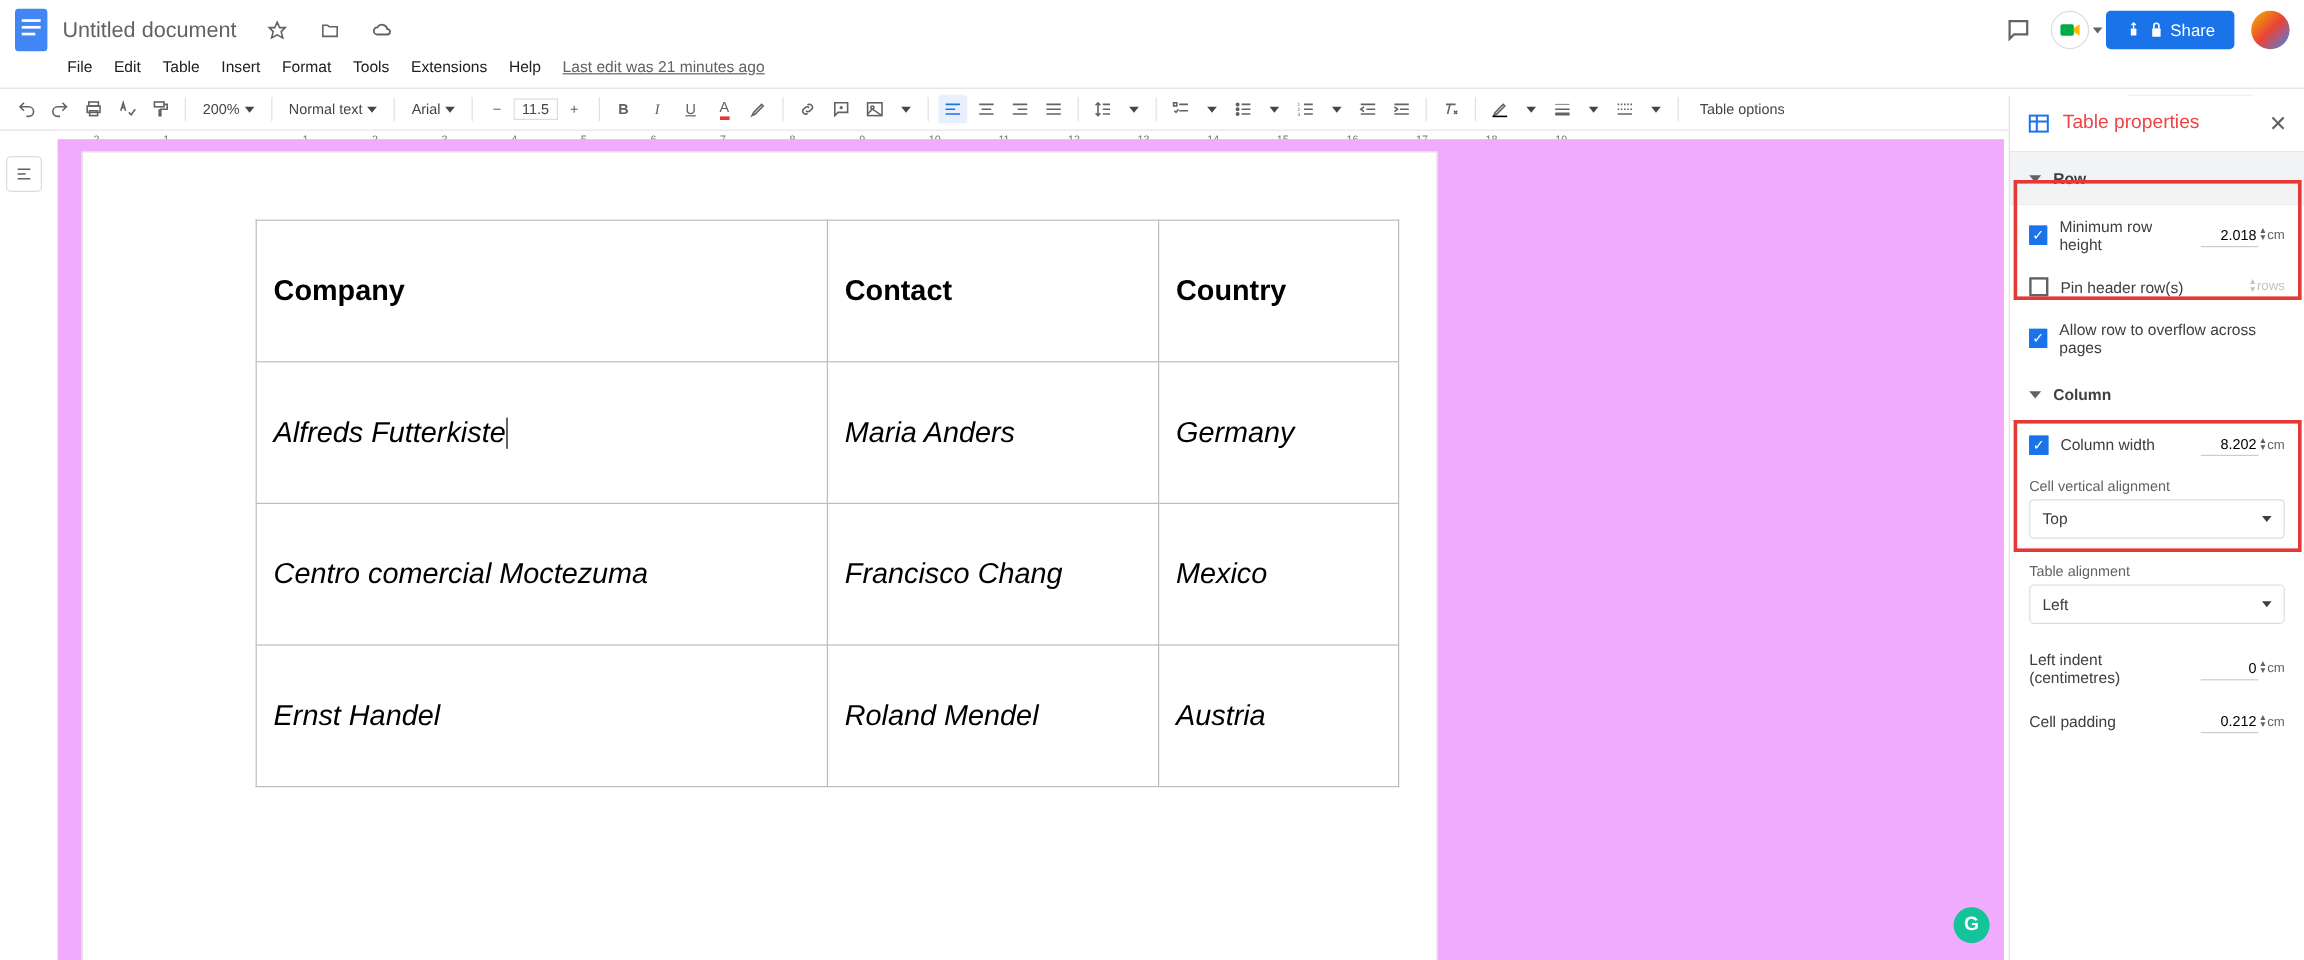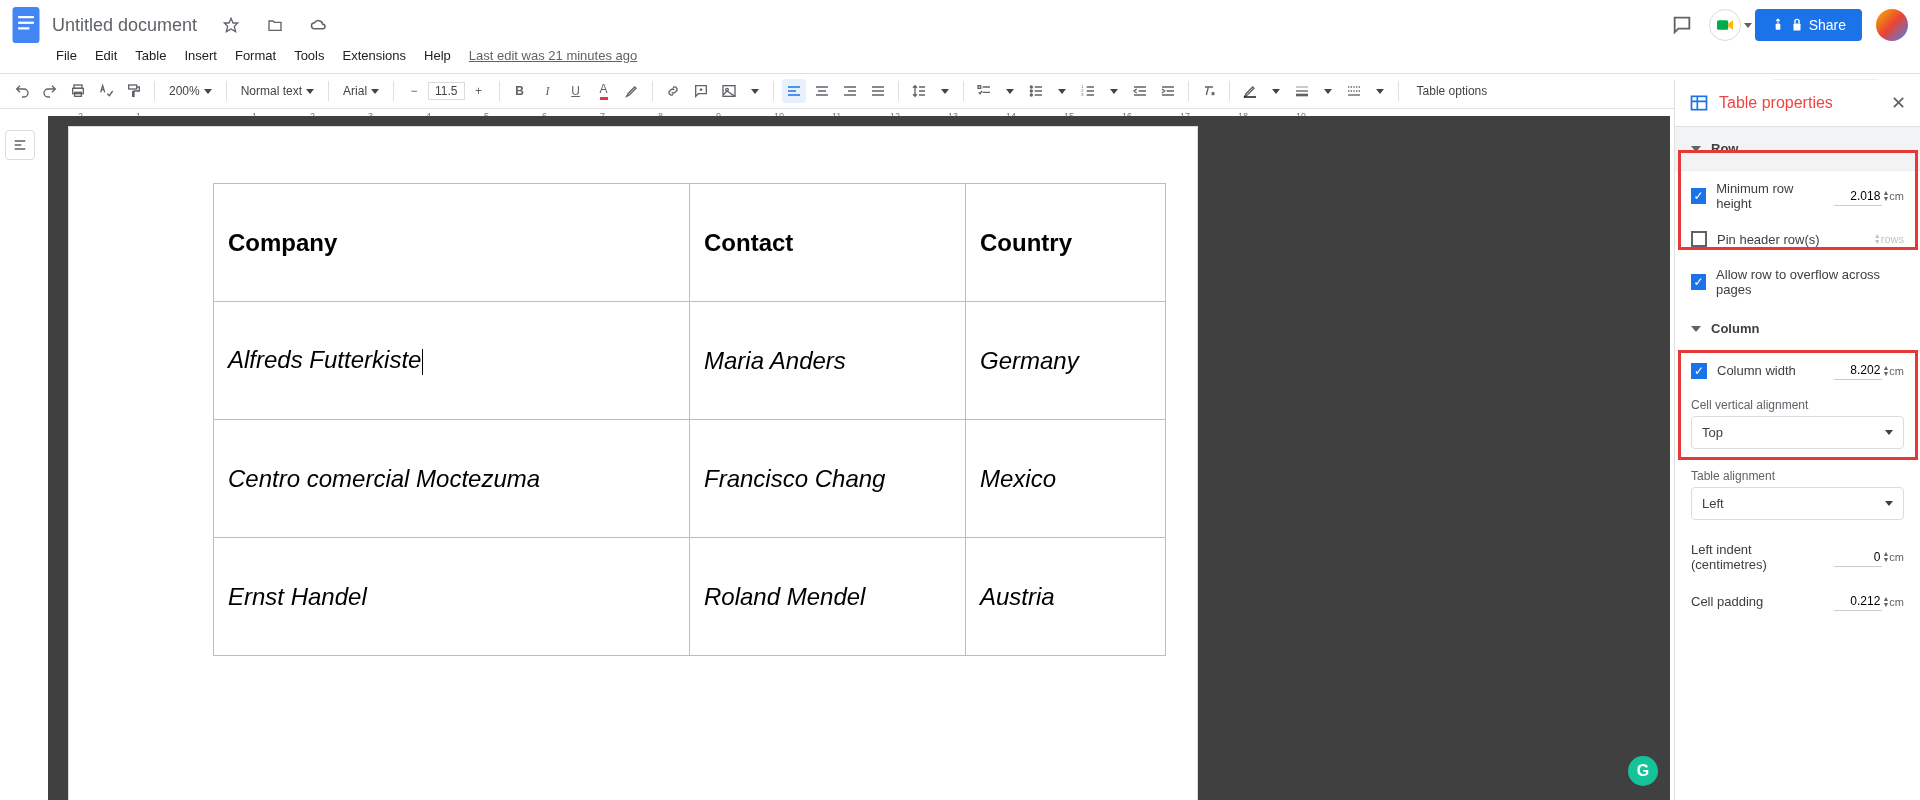--- a/index.html
+++ b/index.html
@@ -38,21 +38,21 @@
 
 .ruler { height: 16px; background: #fff; position: relative; margin-left: 48px; margin-right: 250px; font-size: 9px; color: #777; border-bottom:1px solid #eee; }
 .ruler-inner { position:absolute; left:30px; right:0; height:100%; display:flex; }
 .ruler-tick { position:absolute; top:2px; }
 
 
 .leftbar { position: absolute; left: 0; top: 130px; width: 40px; display:flex; justify-content:center; }
 .outline-btn { width:30px; height:30px; border:1px solid #dadce0; border-radius:4px; display:flex; align-items:center; justify-content:center; color:#5f6368; cursor:pointer; }
 
 
-.canvas { position: absolute; left: 48px; top: 116px; right: 250px; bottom: 0; background: #404040; overflow:hidden; }
+.canvas { position: absolute; left: 48px; top: 116px; right: 250px; bottom: 0; background: #f0abfc; overflow:hidden; }
 .page { position: absolute; left: 20px; top: 10px; width: 1130px; min-height: 1400px; background: #fff; border: 1px solid #dadce0; }
 .doc-table { position: absolute; left: 144px; top: 56px; border-collapse: collapse; }
 .doc-table td, .doc-table th { border: 1px solid #bdbdbd; padding: 0 14px; vertical-align: middle; text-align:left; font-weight:normal; }
 .doc-table th { font-weight: bold; font-size: 24px; }
 .doc-table td { font-size: 24px; font-style: italic; }
 .row-h { height: 118px; }
 .col1 { width: 476px; }
 .col2 { width: 276px; }
 .col3 { width: 200px; }
 .cursor-caret { display:inline-block; width:1px; height:26px; background:#000; vertical-align:middle; margin-left:1px; }

